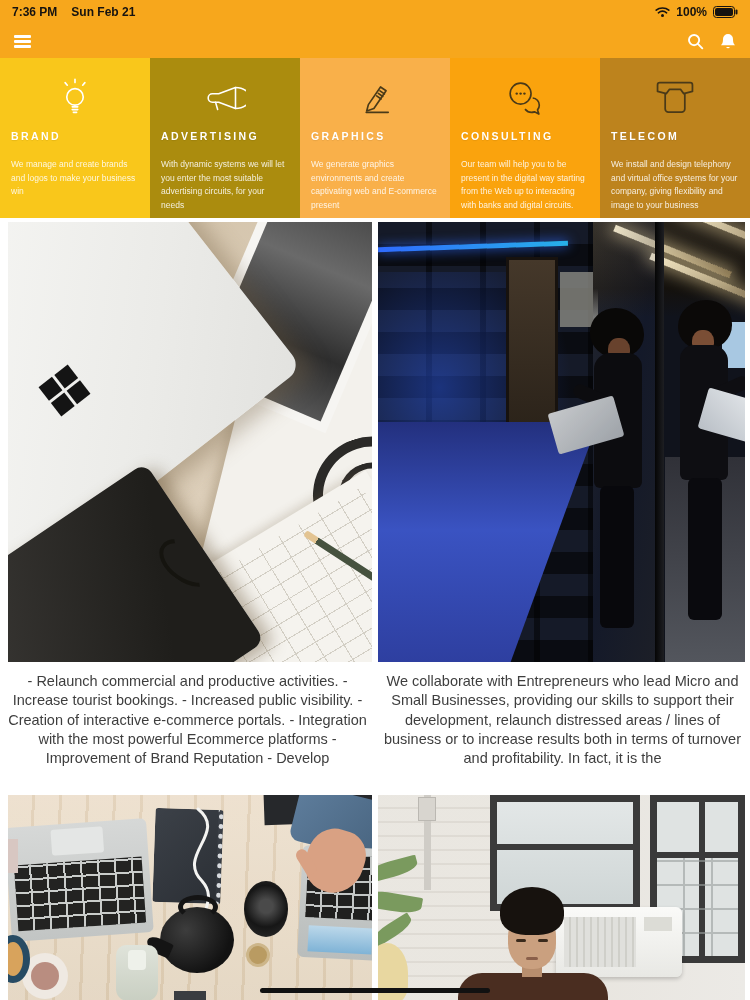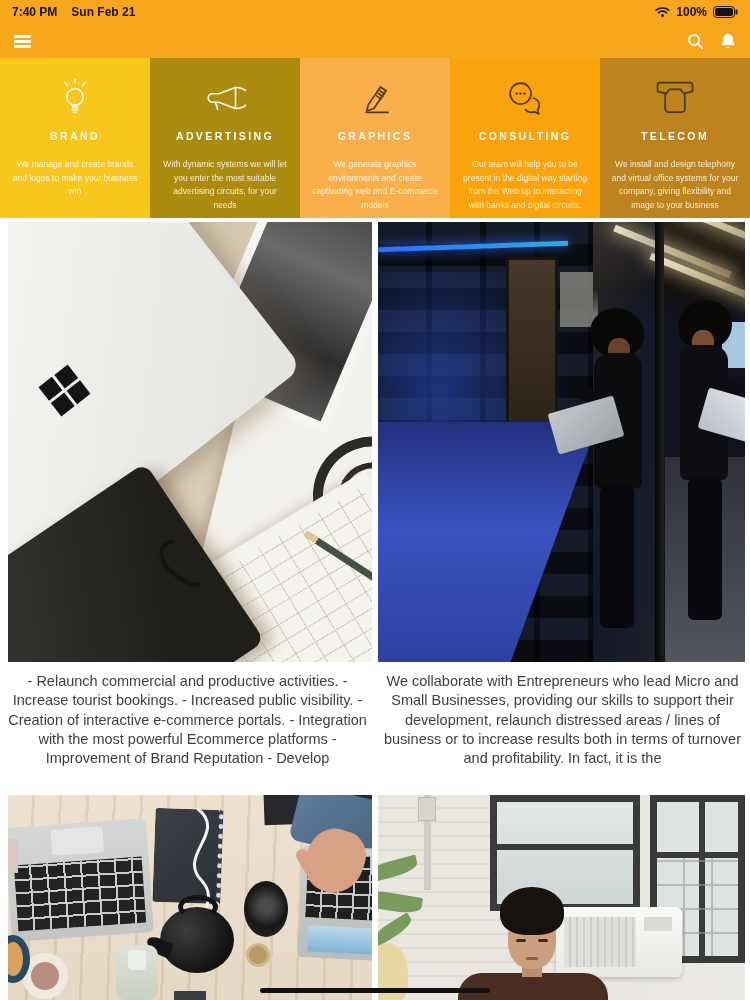--- a/index.html
+++ b/index.html
@@ -16,21 +16,21 @@
   
   .nav-bar { height:34px; display:flex; align-items:center; padding:0 14px; position:relative; }
   .hamburger { width:17px; height:13px; display:flex; flex-direction:column; justify-content:space-between; cursor:pointer; }
   .hamburger span { display:block; height:3px; background:#fff; border-radius:1px; }
   .nav-title { position:absolute; left:0; right:0; text-align:center; color:#fff;
                font-size:13.5px; font-weight:bold; letter-spacing:1.5px; }
   .nav-actions { margin-left:auto; display:flex; gap:16px; align-items:center; z-index:2; }
 
   
   .cards-row { display:flex; height:160px; }
-  .card { flex:1; text-align:center; padding:14px 11px 0; color:#fff; overflow:hidden; }
+  .card { flex:1; text-align:left; padding:14px 11px 0; color:#fff; overflow:hidden; }
   .card .icn { height:52px; display:flex; align-items:center; justify-content:center; }
   .card h3 { font-size:10.5px; font-weight:bold; letter-spacing:2.4px; margin-top:6px;
              text-shadow:0 1px 1px rgba(0,0,0,.08); }
   .card p { font-size:8.5px; line-height:1.6; margin-top:16px; color:rgba(255,255,255,.86); }
   .icn-light { color:#ffffff; }
   .icn-dark  { color:#4a3a18; }
 
   
   .gallery { display:flex; gap:6px; padding-left:8px; padding-right:5px; }
   .gallery-1 { margin-top:4px; }
@@ -207,21 +207,21 @@
 
   svg { display:block; }
 </style>
 </head>
 <body>
 
 <div class="screen">
 
   <div class="status-bar" style="background: rgb(247, 167, 28);">
     <div class="sb-left">
-      <span>7:40 PM</span>
+      <span>7:36 PM</span>
       <span>Sun Feb 21</span>
     </div>
     <div class="sb-right">
       <span>
         <svg width="15" height="12" viewBox="0 0 15 12">
           <path d="M1.2 4.2 C4.6 1.2 10.4 1.2 13.8 4.2" stroke="#161310" stroke-width="1.6" fill="none" stroke-linecap="round"></path>
           <path d="M3.4 6.8 C5.8 4.8 9.2 4.8 11.6 6.8" stroke="#161310" stroke-width="1.6" fill="none" stroke-linecap="round"></path>
           <circle cx="7.5" cy="9.6" r="1.5" fill="#161310"></circle>
         </svg>
       </span>
@@ -286,21 +286,21 @@
 
     <div class="card" style="background: rgb(249, 176, 74);">
       <div class="icn icn-dark">
         <svg width="40" height="42" viewBox="0 0 36 38" stroke="currentColor" fill="none" stroke-width="1.5" stroke-linejoin="round" stroke-linecap="round">
           <path d="M12 25 L23 9 l5 3.4 L17 28.5 l-6.5 2.2 z"></path>
           <path d="M22.5 12.5 l4 2.8 M21 14.8 l4 2.8 M19.5 17.1 l4 2.8"></path>
           <path d="M10 32 H30"></path>
         </svg>
       </div>
       <h3>GRAPHICS</h3>
-      <p>We generate graphics environments and create captivating web and E-commerce models</p>
+      <p>We generate graphics environments and create captivating web and E-commerce present</p>
     </div>
 
     <div class="card" style="background: rgb(250, 163, 13);">
       <div class="icn icn-dark">
         <svg width="44" height="40" viewBox="0 0 40 36" stroke="currentColor" fill="none" stroke-width="1.5" stroke-linejoin="round">
           <path d="M27 18 a6.5 6.5 0 0 1 6 6.5 c0 1.8 -.7 3.2 -1.6 4.3 l1.2 3.8 -4 -2 a8 8 0 0 1 -8.6 -2.5"></path>
           <circle cx="16" cy="14" r="9.5"></circle>
           <circle cx="12.5" cy="14" r="1.1" fill="currentColor" stroke="none"></circle>
           <circle cx="16" cy="14" r="1.1" fill="currentColor" stroke="none"></circle>
           <circle cx="19.5" cy="14" r="1.1" fill="currentColor" stroke="none"></circle>

